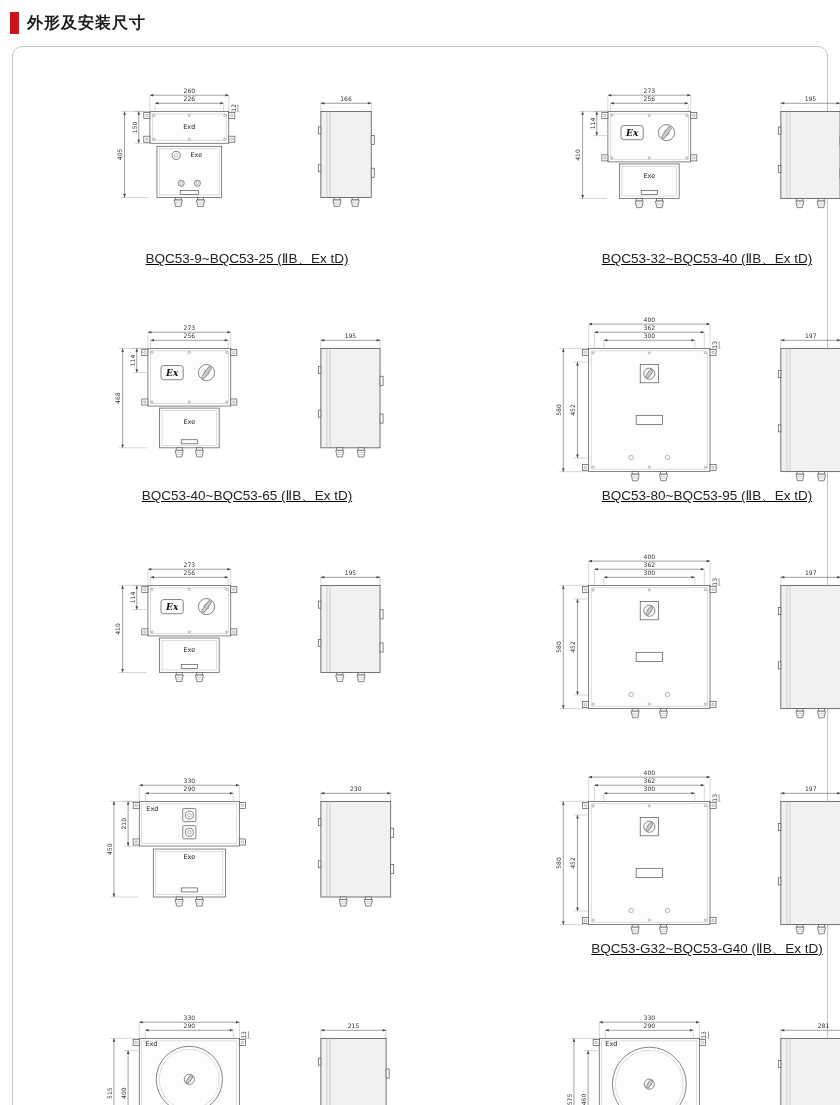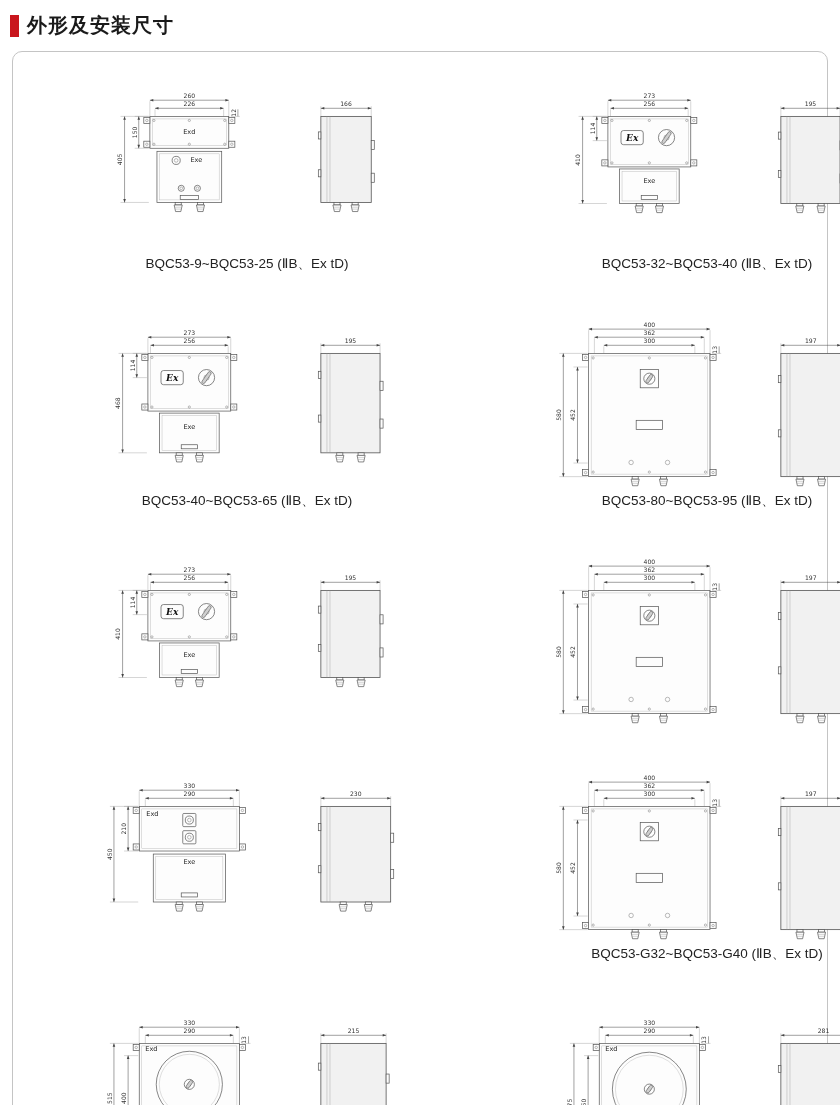--- a/index.html
+++ b/index.html
@@ -1,23 +1,23 @@
 <!DOCTYPE html>
 <html><head>
 <meta charset="utf-8">
 <style>
   html,body{margin:0;padding:0;background:#fff;}
   body{width:840px;height:1105px;overflow:hidden;font-family:"Liberation Sans",sans-serif;}
   .page{width:840px;height:1105px;background:#fff;}
   .header{display:flex;align-items:center;gap:8px;padding:12px 0 6px 10px;}
   .red-bar{width:9px;height:22px;background:#c9161d;flex:0 0 auto;}
-  .page-title{font-size:20px;font-weight:bold;color:#1a1a1a;margin:0;letter-spacing:1px;}
+  .page-title{font-size:16px;font-weight:bold;color:#1a1a1a;margin:0;letter-spacing:1px;}
   .content{margin:6px 12px 0 12px;border:1px solid #c4c4c4;border-radius:10px;padding:14px 4px 10px 4px;min-height:1000px;box-sizing:border-box;}
   .grid{display:grid;grid-template-columns:1fr 1fr;row-gap:12px;}
-  .fig{display:flex;flex-direction:column;align-items:center;}
+  .fig{display:flex;flex-direction:column;align-items:center;text-decoration:underline;}
   svg.drawing{width:380px;height:172px;display:block;}
   .caption{font-size:13.5px;color:#222;margin:1px 0 2px 0;}
   
   .dim{stroke:#444;stroke-width:.5;}
   .thin{stroke:#999;stroke-width:.4;}
   .ah{fill:#444;}
   .part{fill:#fdfdfd;stroke:#555;stroke-width:.7;}
   .partf{fill:#f1f1f1;stroke:#555;stroke-width:.8;}
   .inner{fill:none;stroke:#b8b8b8;stroke-width:.45;}
   .scr{fill:none;stroke:#777;stroke-width:.5;}

